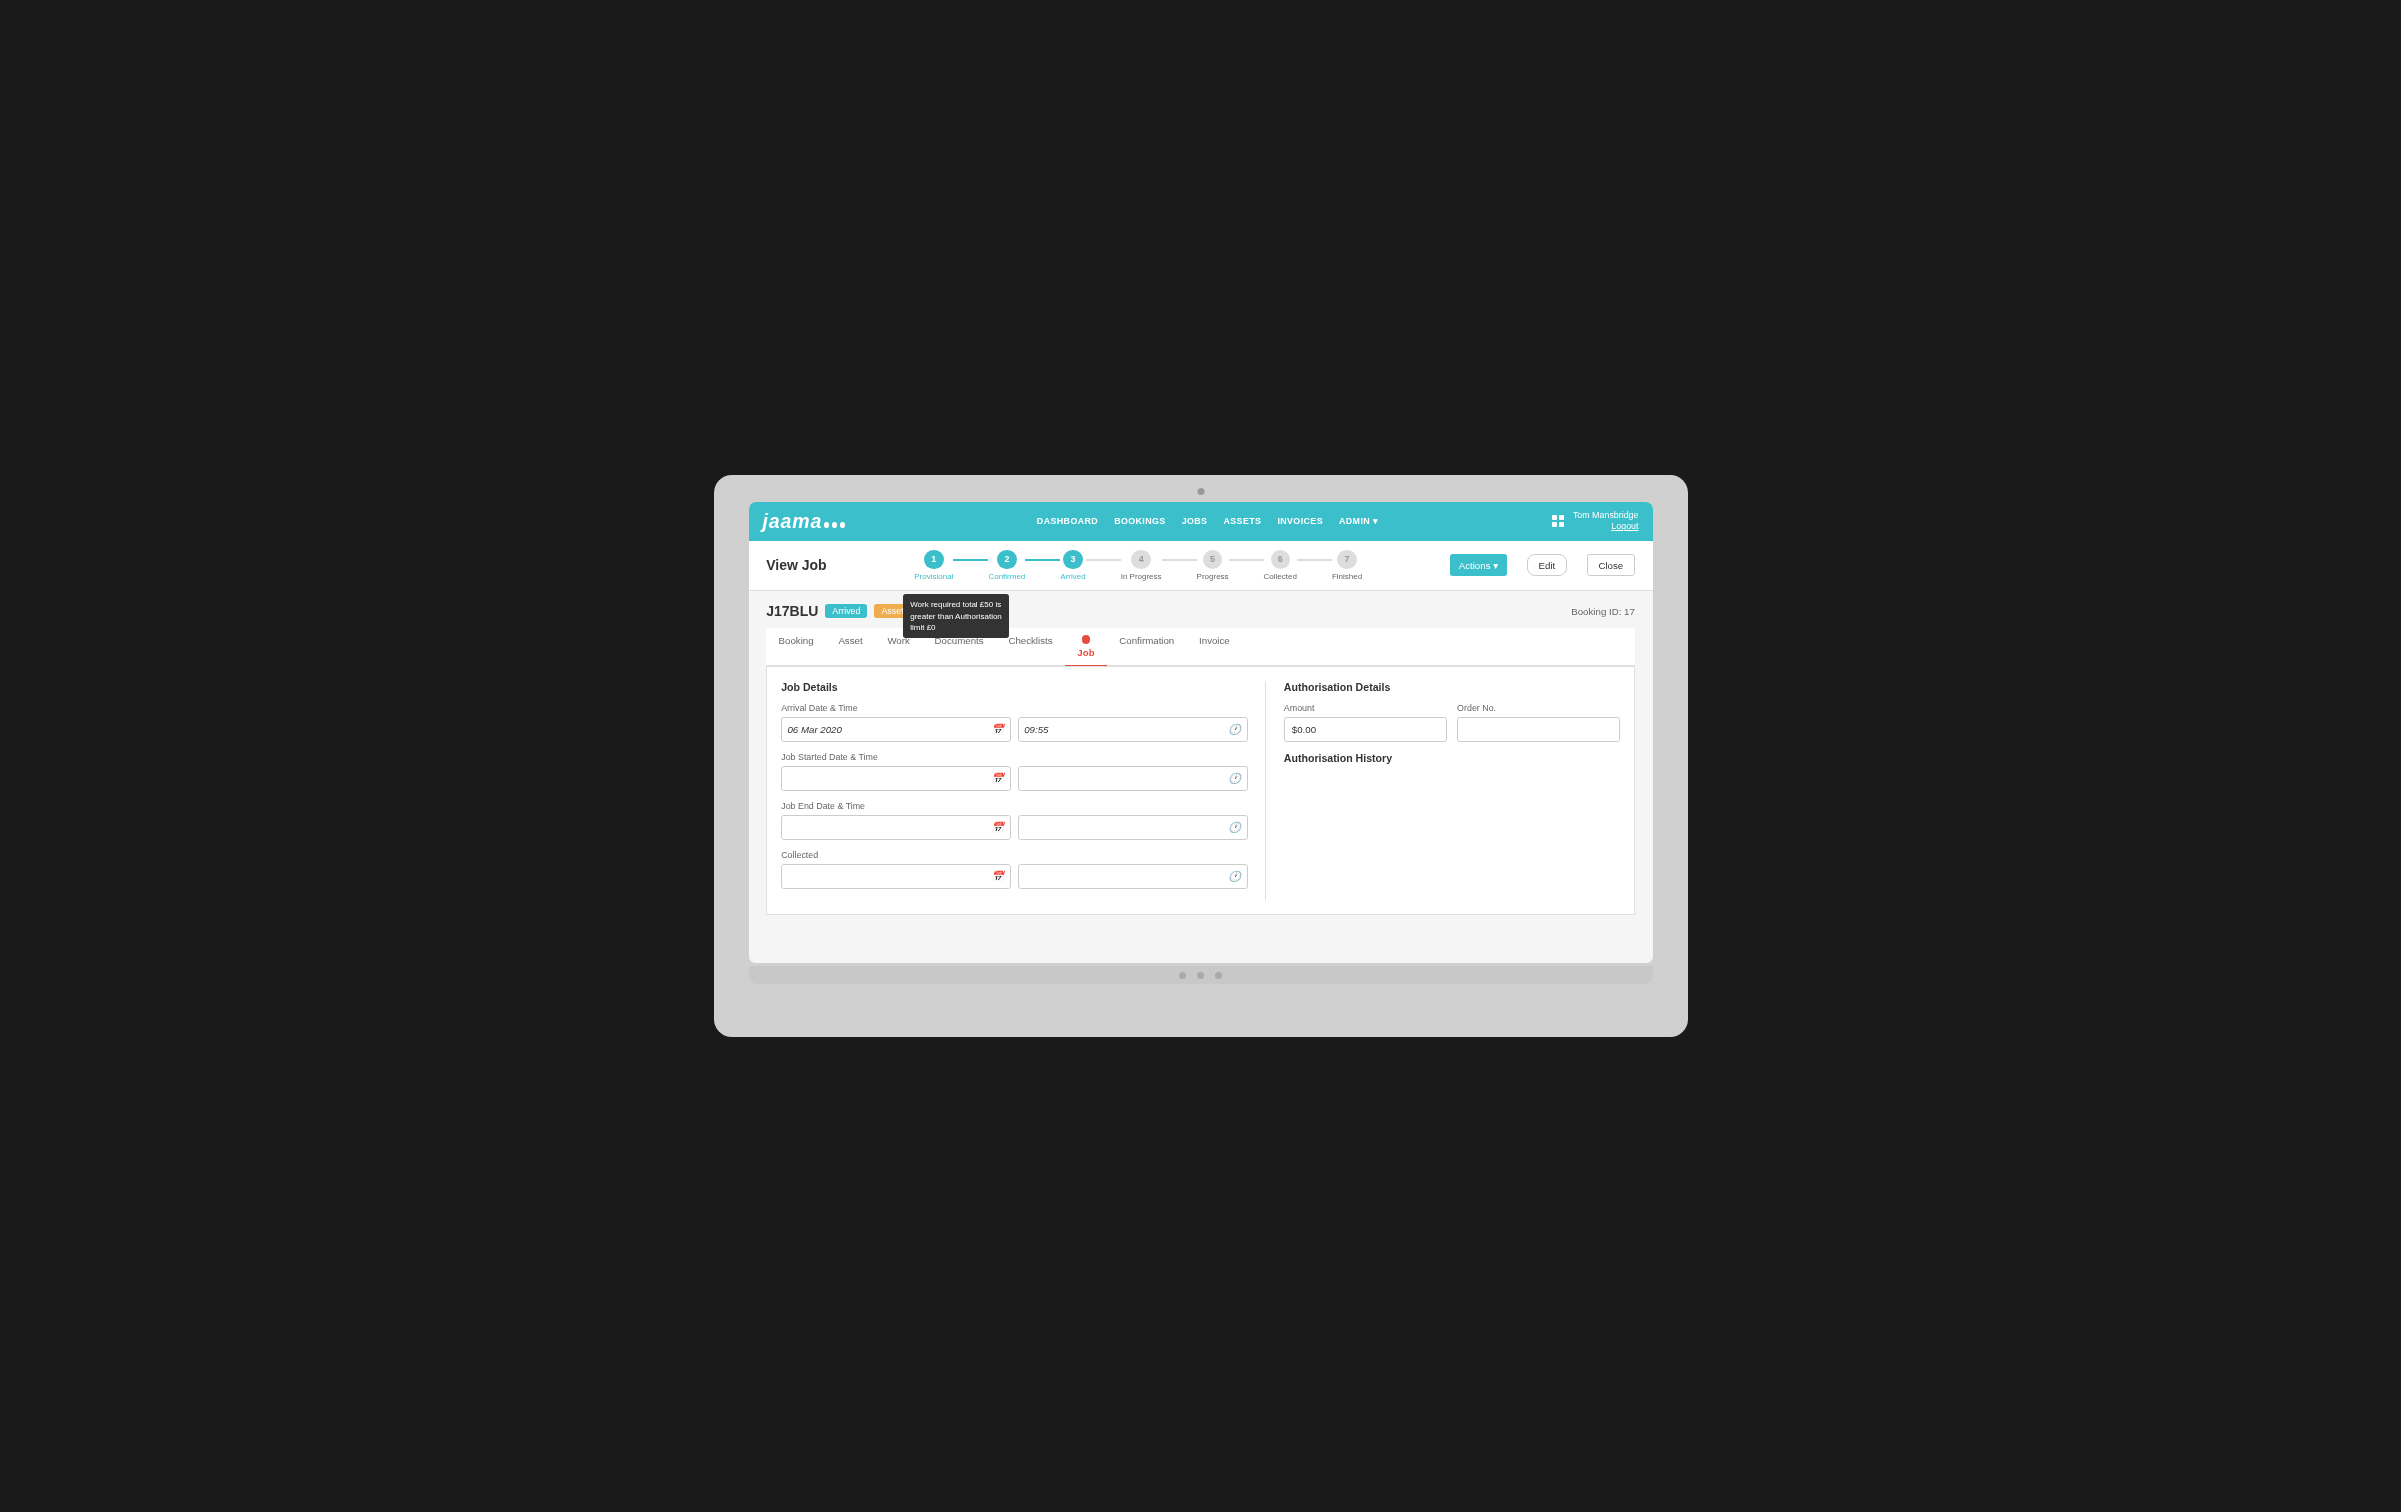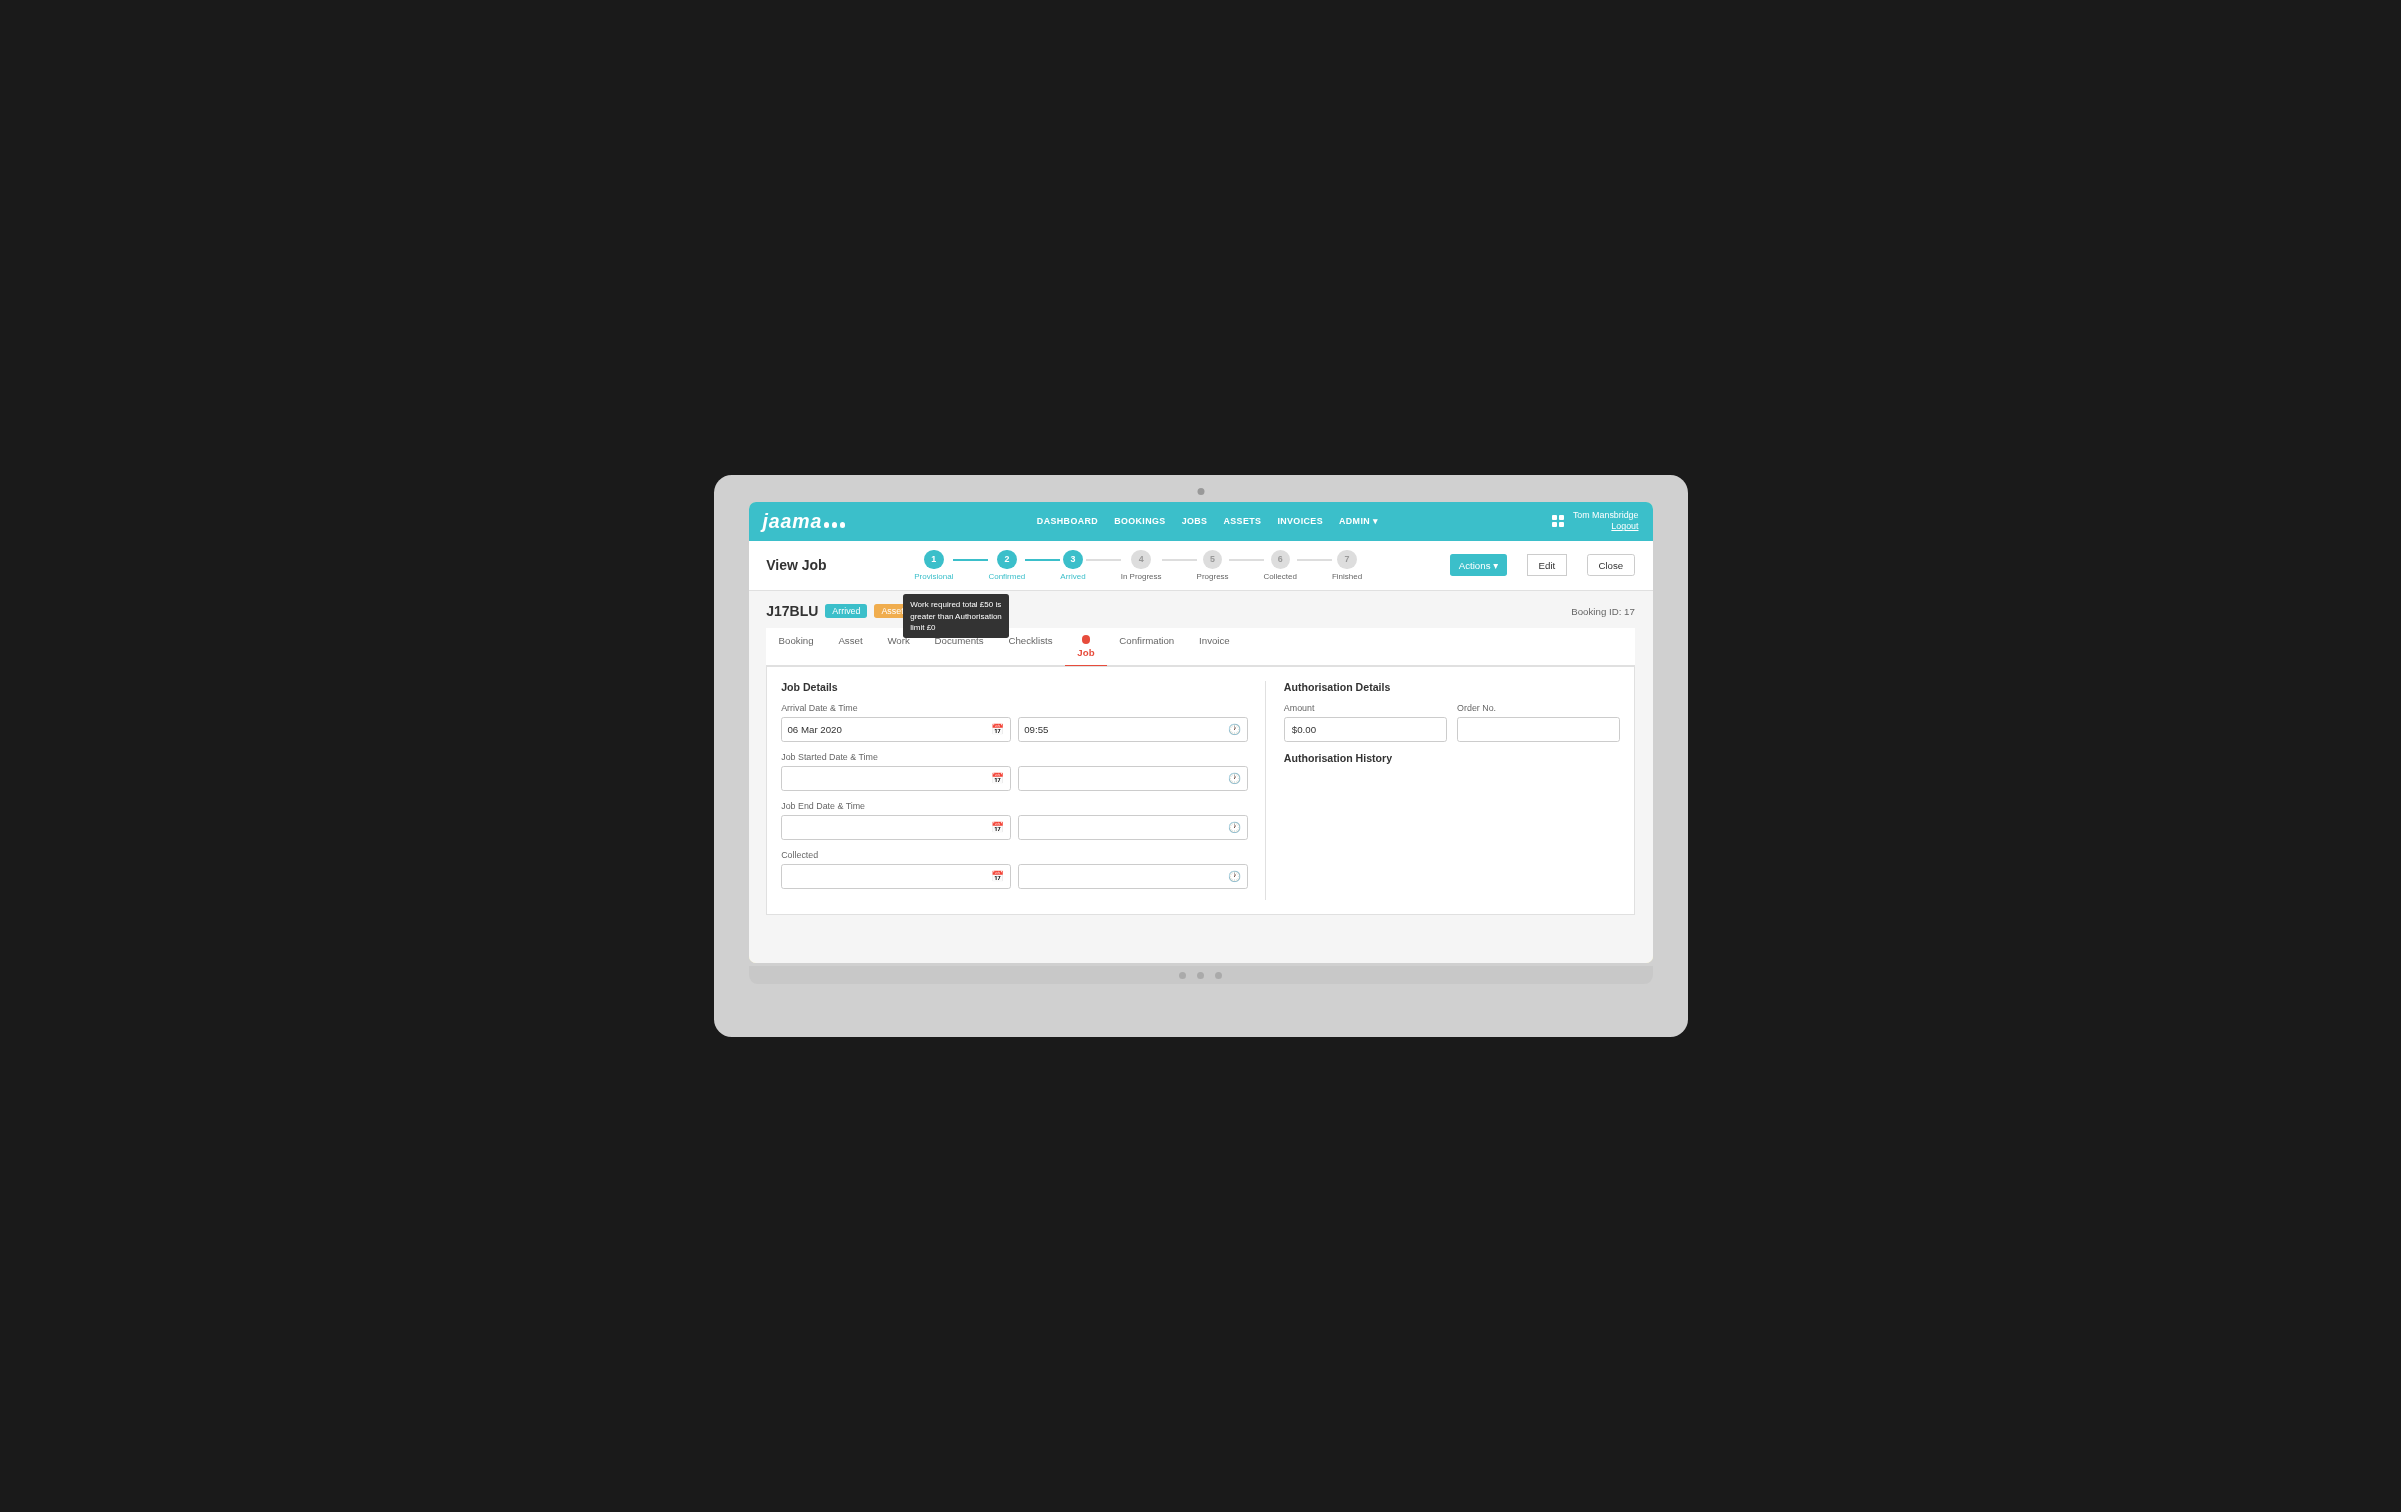--- a/index.html
+++ b/index.html
@@ -157,21 +157,21 @@
       border-radius: 2.7px;
       font-size: 9.7px;
       cursor: pointer;
       display: flex; align-items: center; gap: 3.5px;
     }
     .btn-edit {
       background: white;
       color: #333;
       border: 0.9px solid #ccc;
       padding: 4.4px 10.6px;
-      border-radius: 0;
+      border-radius: 8px;
       font-size: 9.7px;
       cursor: pointer;
     }
     .btn-close {
       background: white;
       color: #333;
       border: 0.9px solid #ccc;
       padding: 4.4px 10.6px;
       border-radius: 2.7px;
       font-size: 9.7px;
@@ -290,20 +290,21 @@
     }
     .input-with-icon {
       display: flex;
       align-items: center;
       border: 0.9px solid #ccc;
       border-radius: 2.7px;
       background: white;
       height: 25px;
       padding: 0 5.3px;
       flex: 1;
+      font-style: italic;
     }
     .input-text {
       font-size: 9.7px;
       color: #333;
       flex: 1;
       border: none;
       outline: none;
     }
     .input-icon {
       color: #999;

